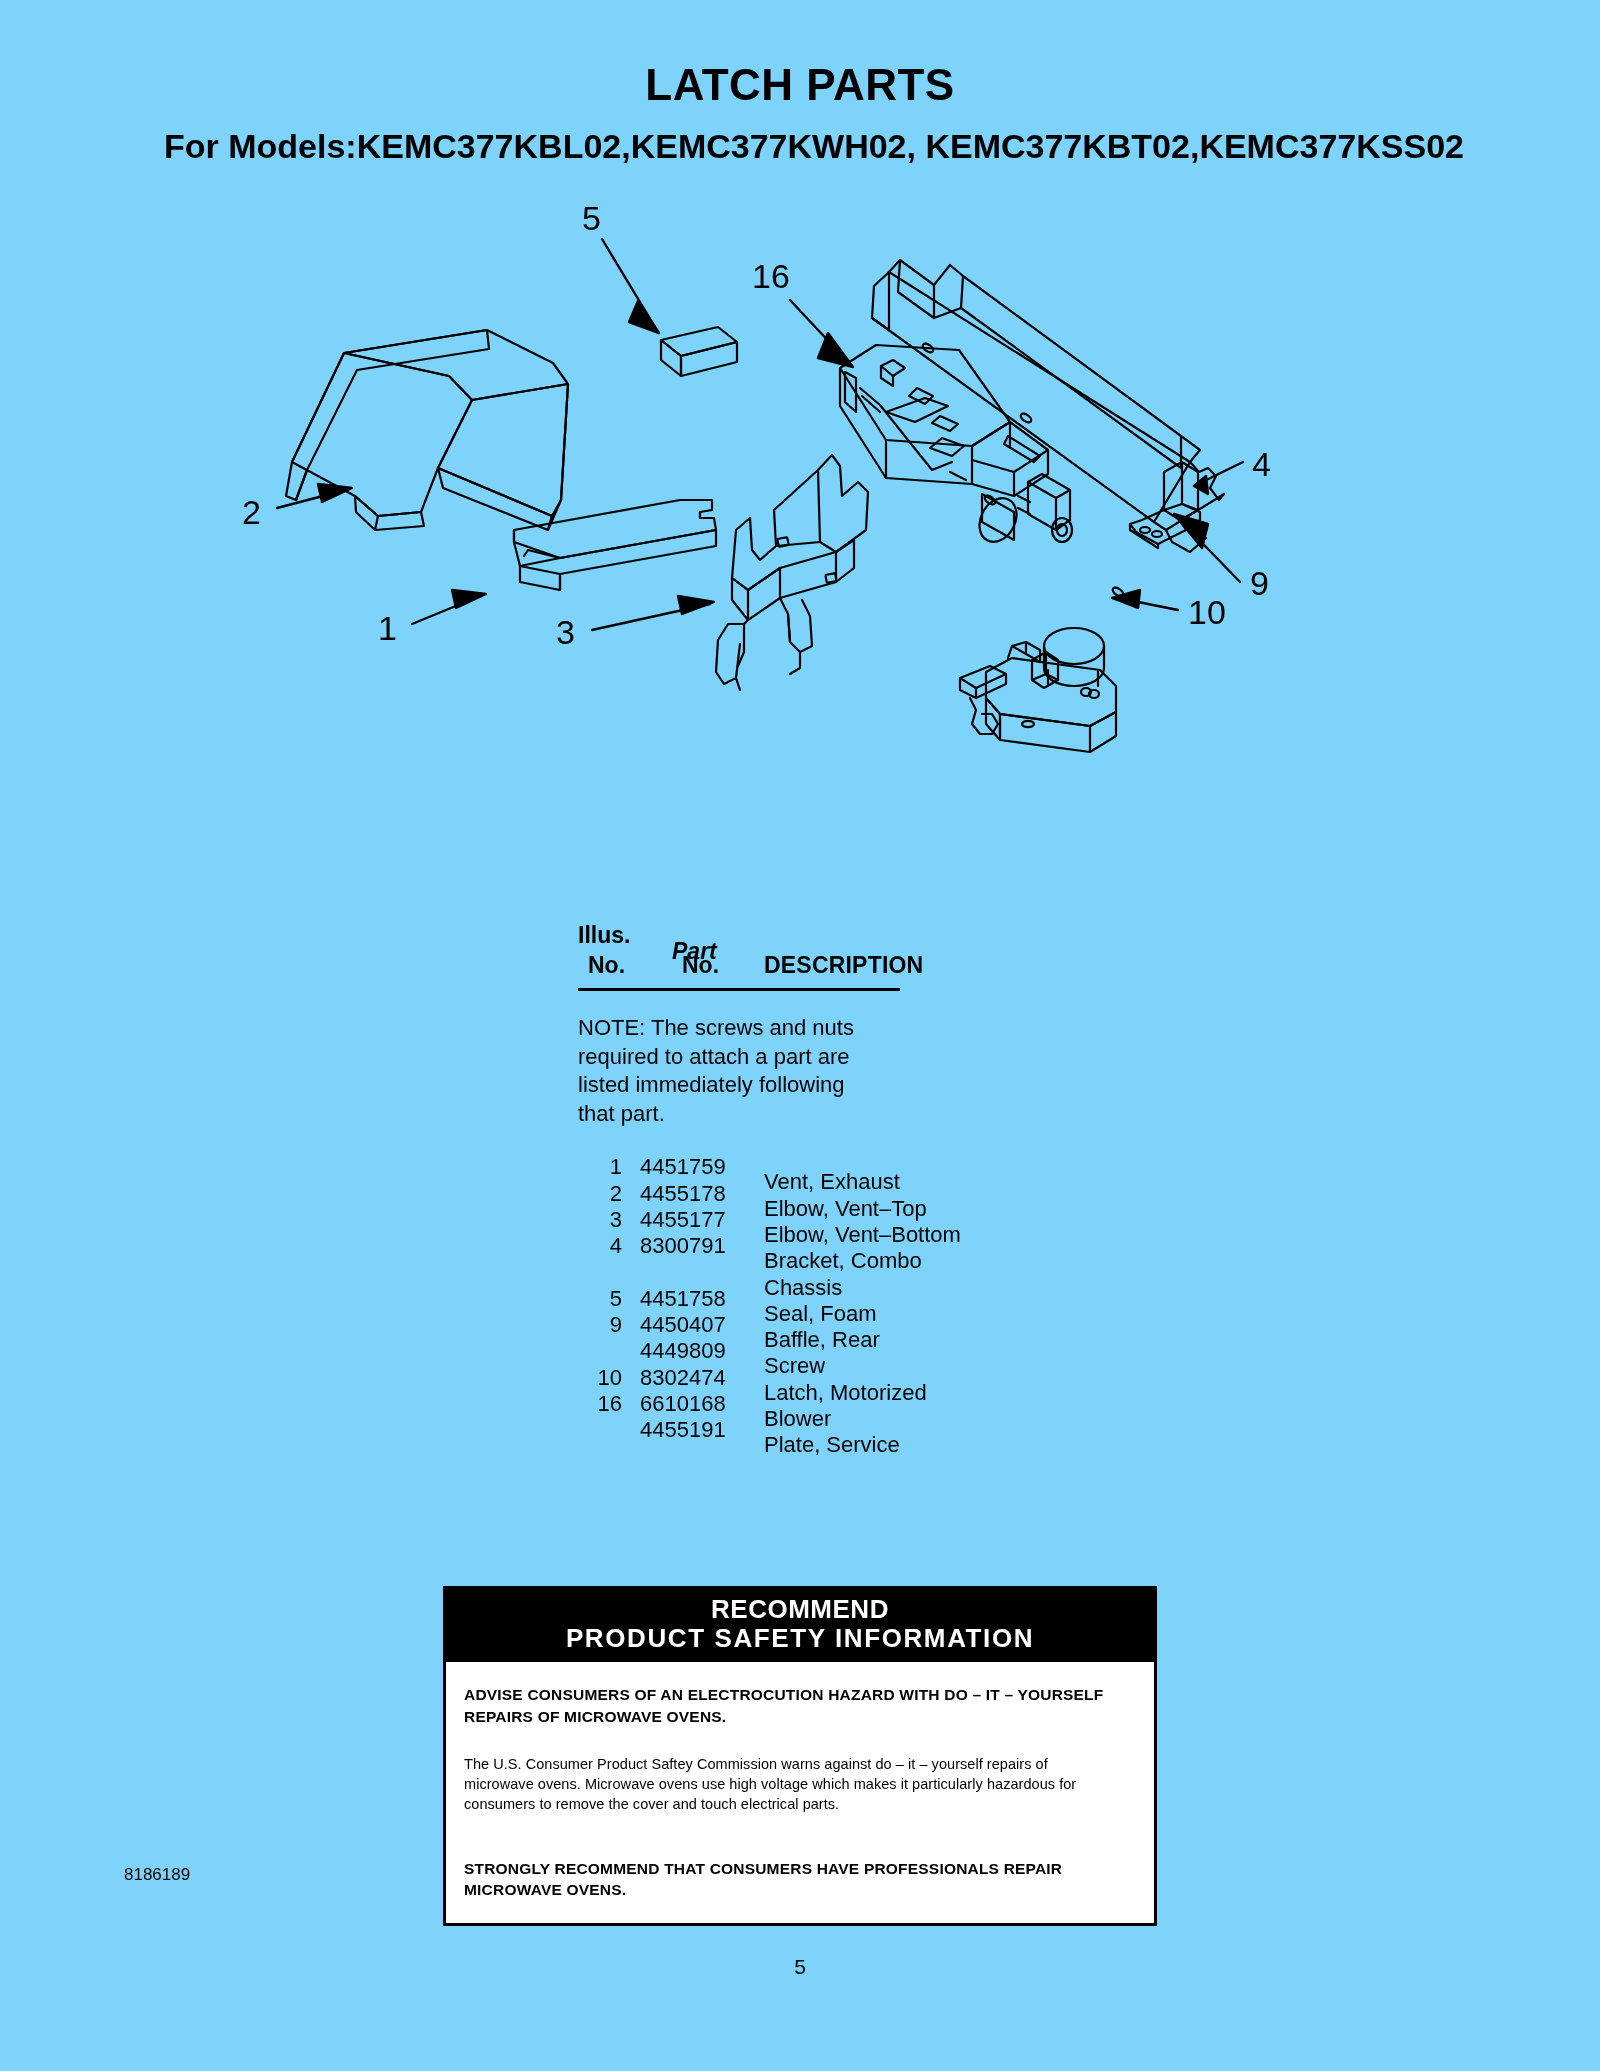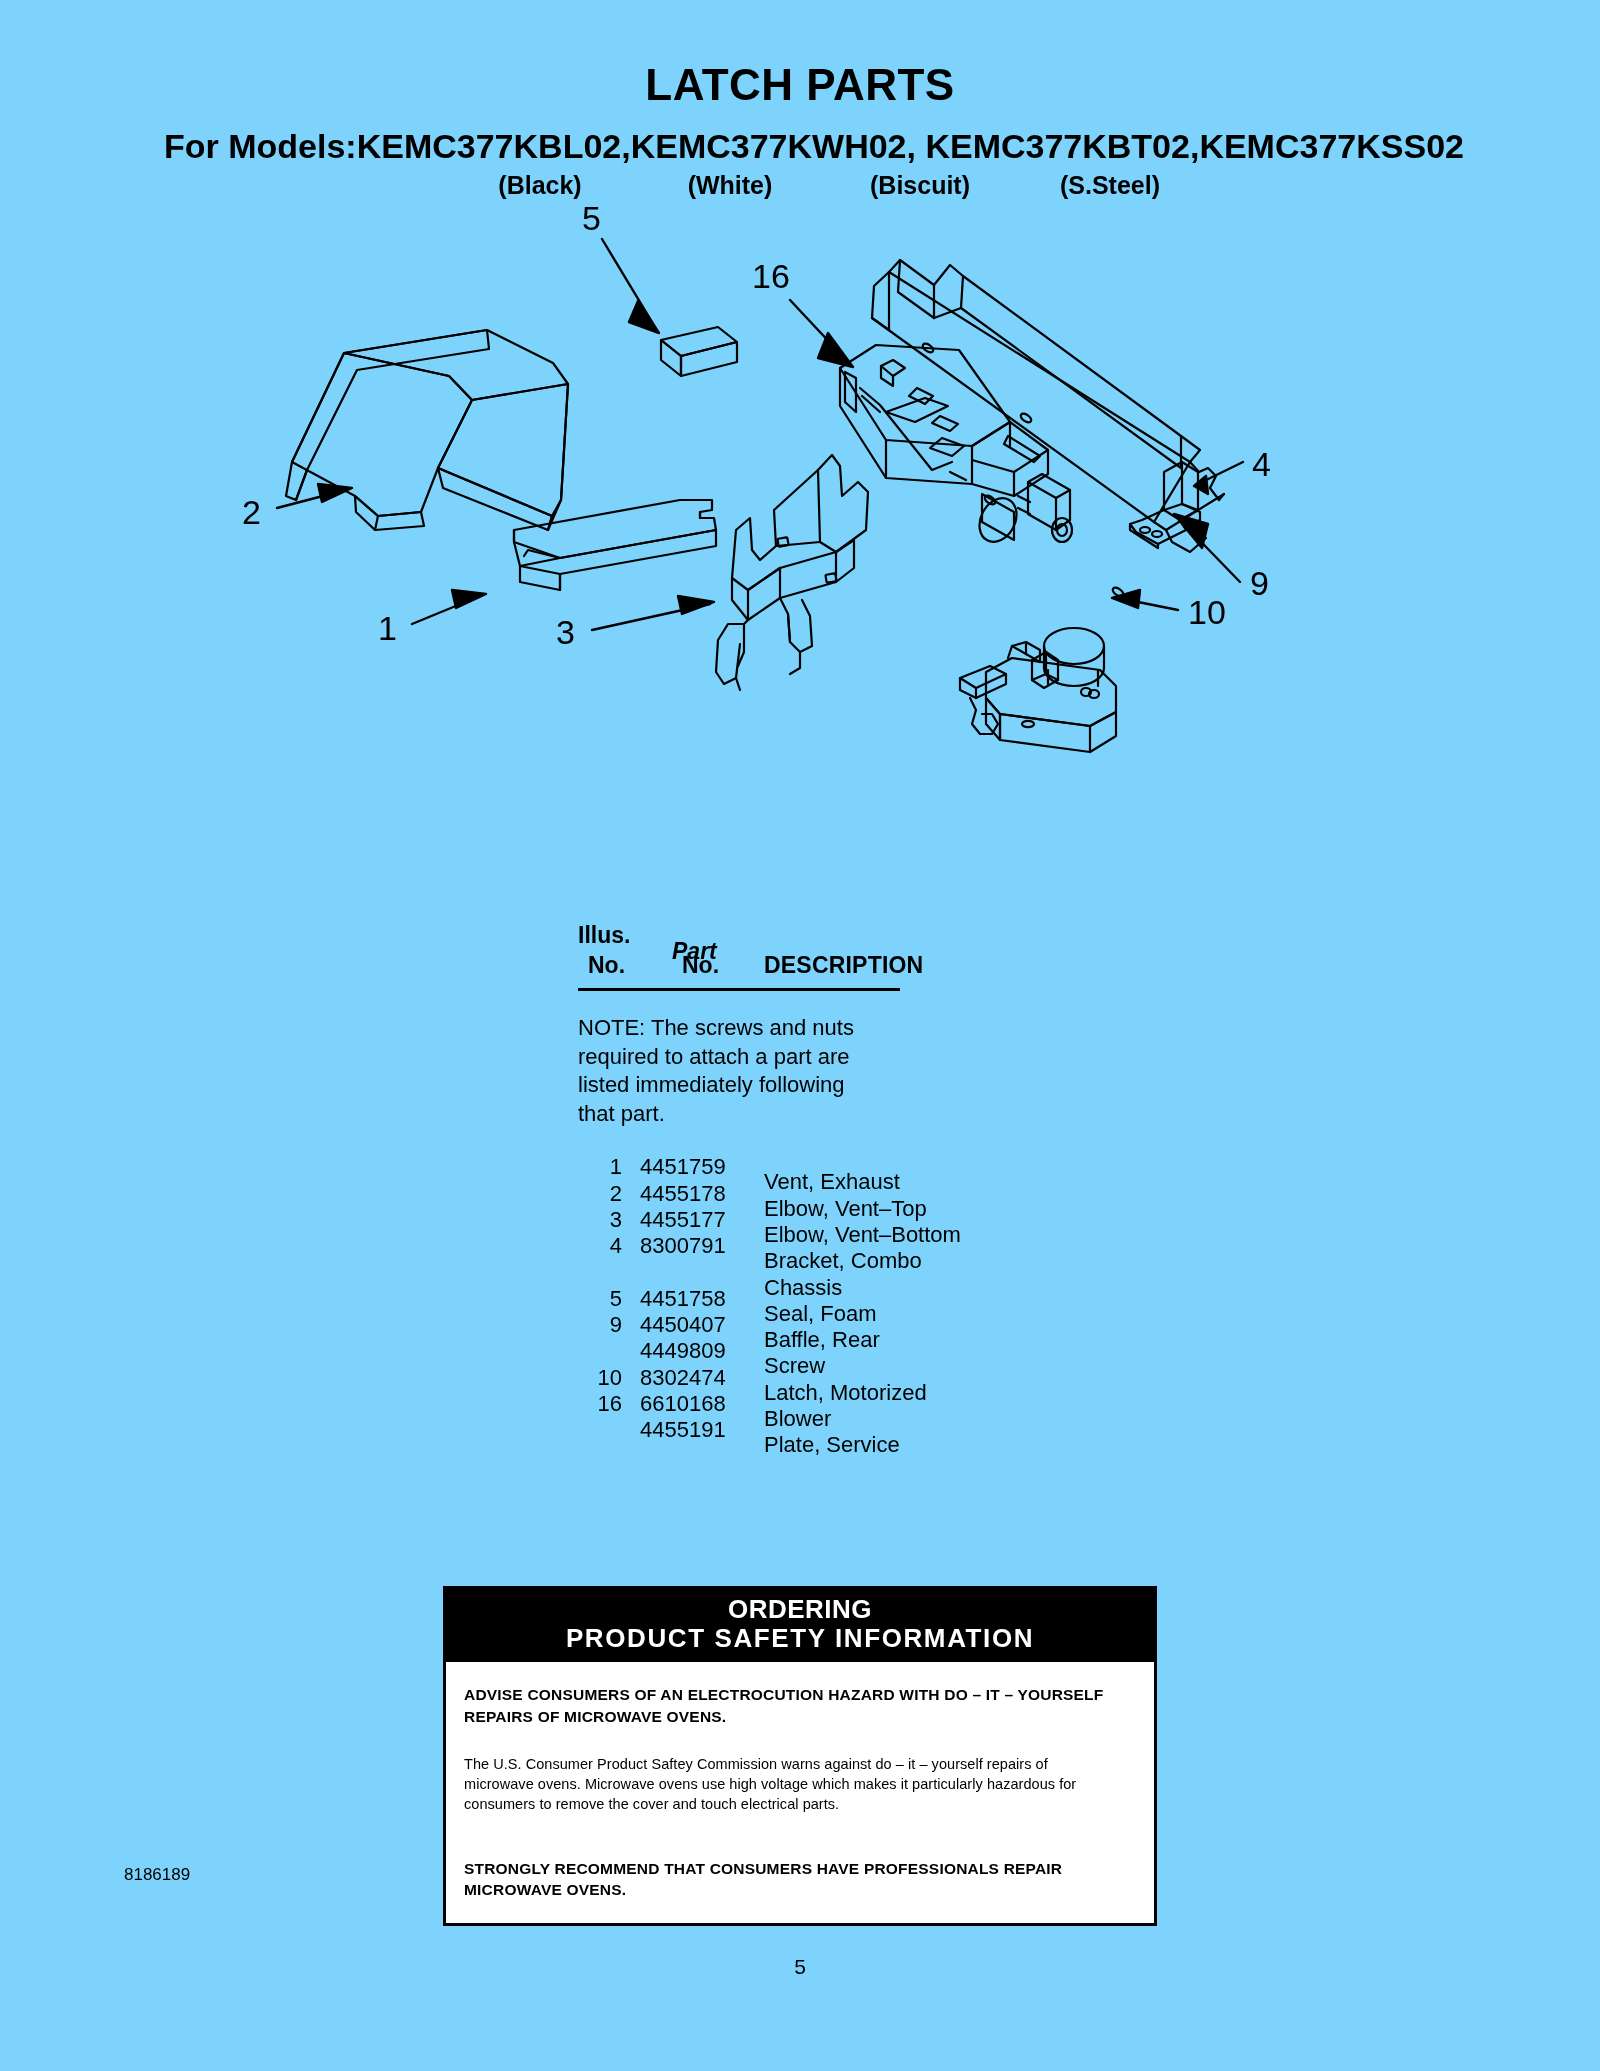--- a/index.html
+++ b/index.html
@@ -207,26 +207,20 @@
   .callout { font-size: 34px; font-family: "Liberation Sans", sans-serif; }
 </style>
 </head>
 <body>
 
 <div class="page">
 
   <div class="hdr">
     <div class="hdr-title">LATCH PARTS</div>
     <div class="hdr-models">For Models:KEMC377KBL02,KEMC377KWH02, KEMC377KBT02,KEMC377KSS02</div>
-    <div class="hdr-finishes">
-      <span class="fin0">(Black)</span>
-      <span class="fin1">(White)</span>
-      <span class="fin2">(Biscuit)</span>
-      <span class="fin3">(S.Steel)</span>
-    </div>
   </div>
 
   <div class="illus">
     <svg width="1600" height="660" viewBox="0 0 1600 660" xmlns="http://www.w3.org/2000/svg">
       <g fill="none" stroke="#000" stroke-width="2.2" stroke-linejoin="round" stroke-linecap="round">
 
         <g>
           <path d="M487,130 L344,153 L292,262 L286,296 L296,300 L307,270 L357,170 L489,149 Z"></path>
           <path d="M487,130 L553,163 L568,184 L472,200 L449,176 L344,153 Z"></path>
           <path d="M449,176 L472,200 L438,268 L421,312 L378,316 L355,296 L292,262 L344,153 Z"></path>
@@ -472,21 +466,21 @@
         <div class="row">
           <span class="c-illus"></span>
           <span class="c-part">4455191</span>
           <span class="c-desc">Plate, Service</span>
         </div>
       </div>
   </div>
 
   <div class="safety">
     <div class="safety-band">
-      <div class="l1">ORDERING</div>
+      <div class="l1">RECOMMEND</div>
       <div class="l2">PRODUCT  SAFETY  INFORMATION</div>
     </div>
     <div class="safety-body">
       <div class="sf-bold">
         <div>ADVISE CONSUMERS OF AN ELECTROCUTION HAZARD WITH DO – IT – YOURSELF</div>
         <div>REPAIRS OF MICROWAVE OVENS.</div>
       </div>
       <div class="sf-para">
         <div>The U.S. Consumer Product Saftey Commission warns against do – it – yourself repairs of</div>
         <div>microwave ovens. Microwave ovens use high voltage which makes it particularly hazardous for</div>

